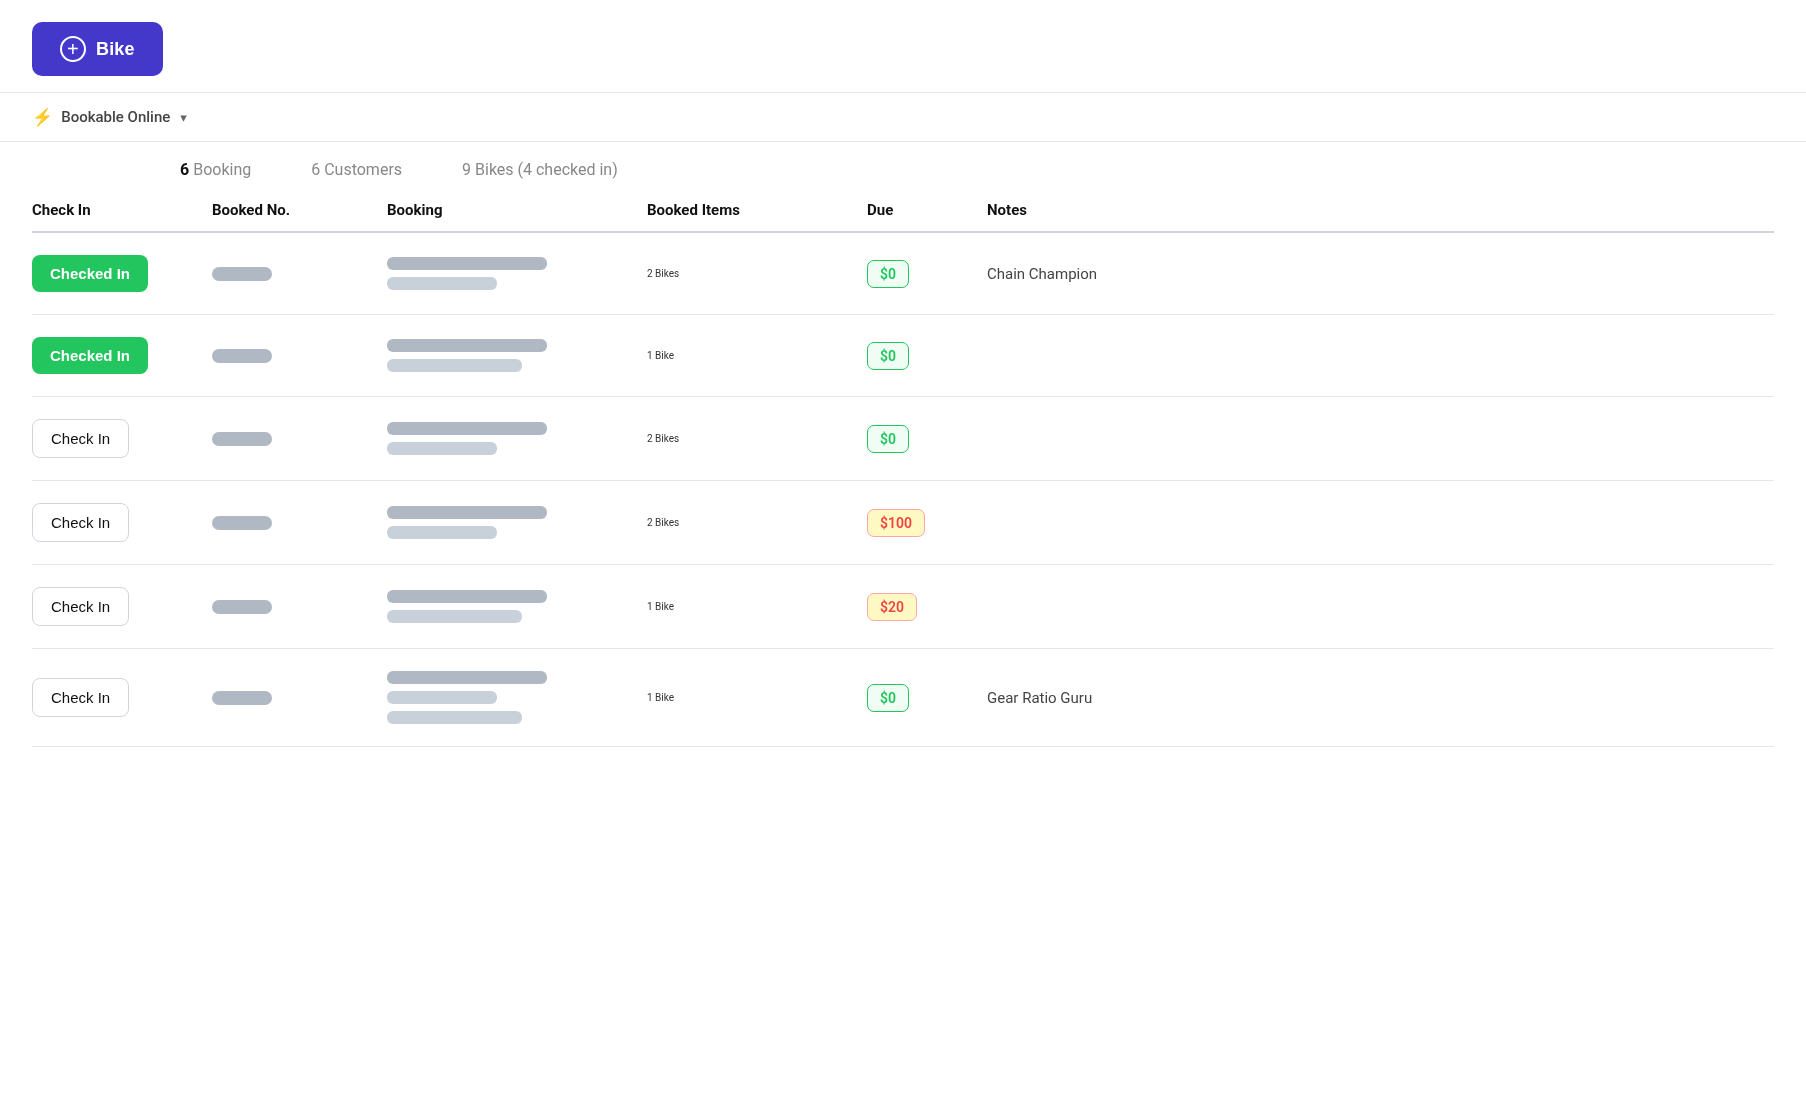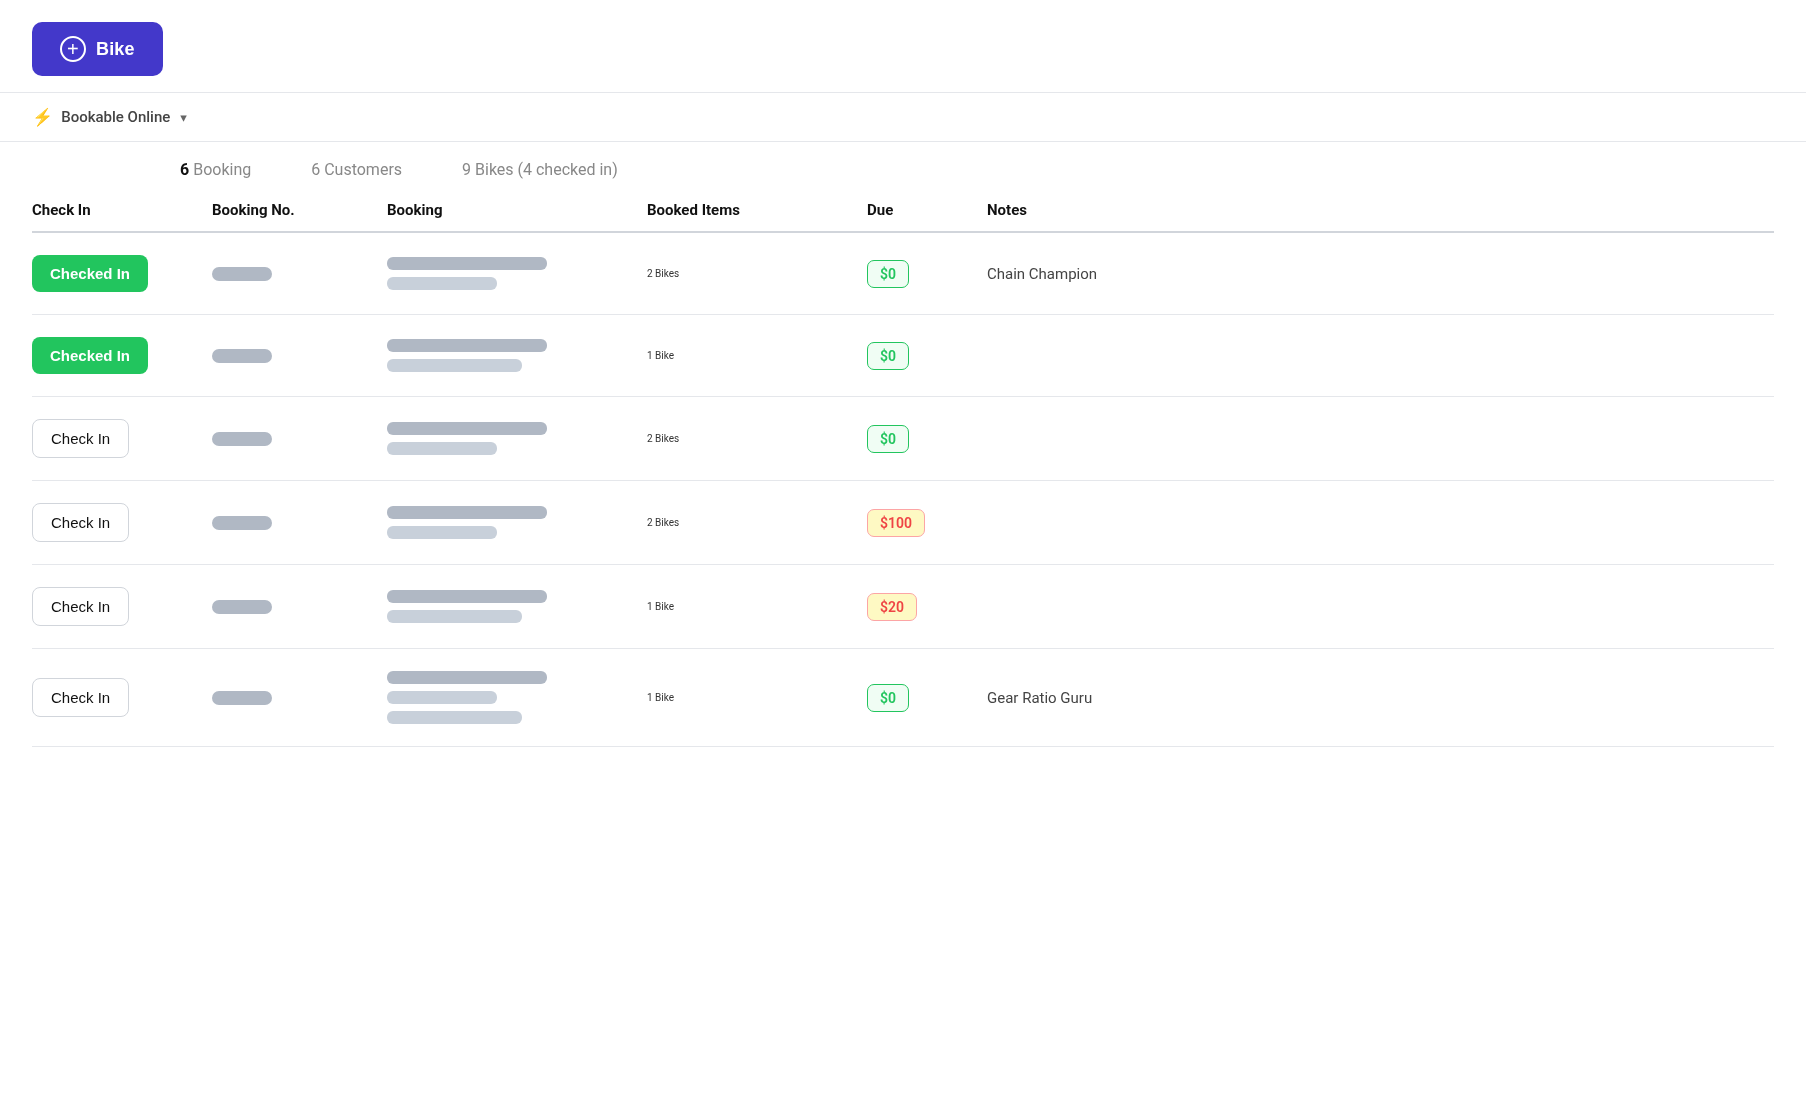--- a/index.html
+++ b/index.html
@@ -284,21 +284,21 @@
     <div class="stat-item">
       <span>9 Bikes (4 checked in)</span>
     </div>
   </div>
 
   <div class="table-container">
     <table>
       <thead>
         <tr>
           <th class="col-checkin">Check In</th>
-          <th class="col-booking">Booking No.</th>
+          <th class="col-booking">Booked No.</th>
           <th class="col-contact">Booking</th>
           <th class="col-items">Booked Items</th>
           <th class="col-due">Due</th>
           <th class="col-notes">Notes</th>
         </tr>
       </thead>
       <tbody id="table-body">
 
       <tr>
             <td><button class="btn-checked-in">Checked In</button></td>

